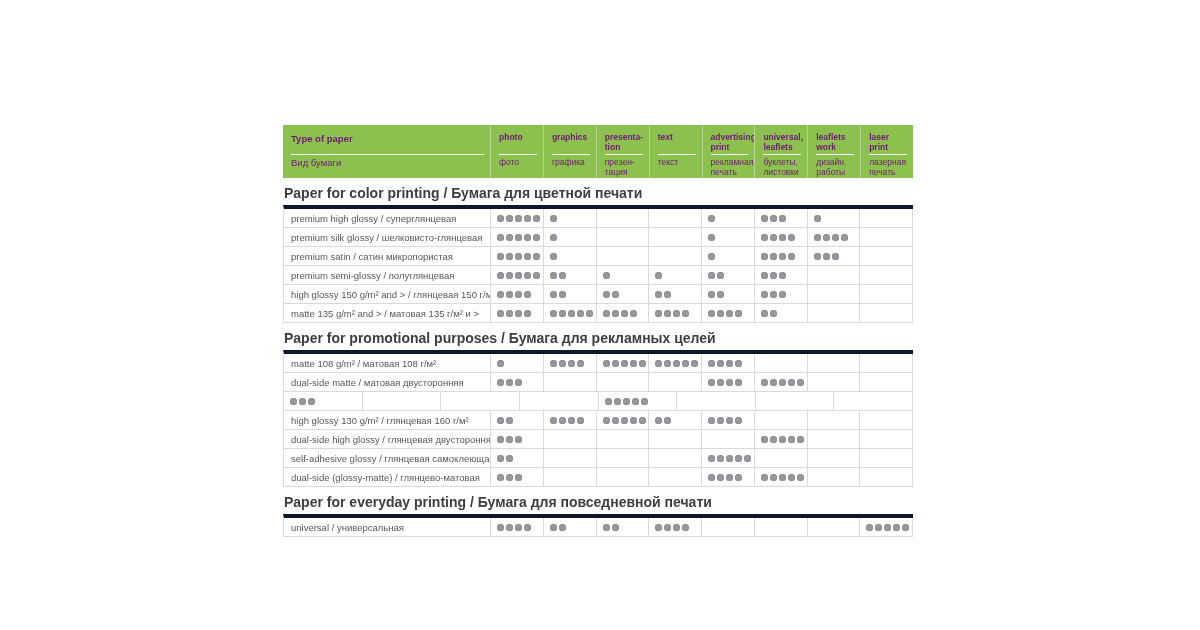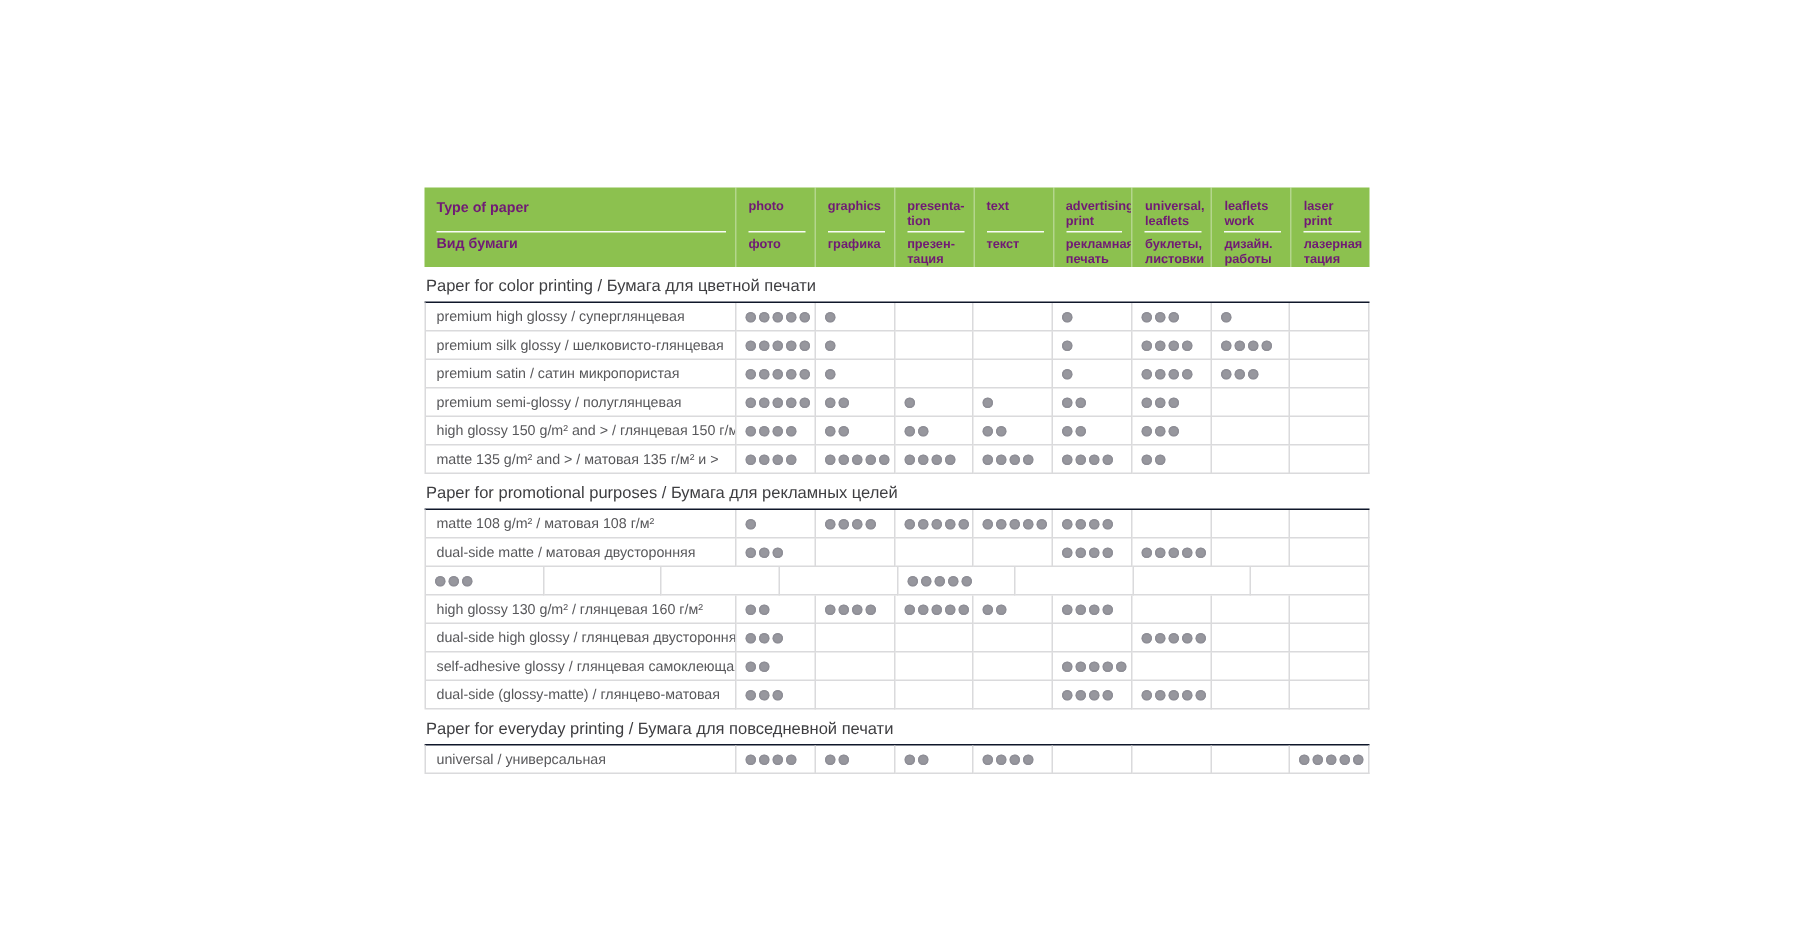--- a/index.html
+++ b/index.html
@@ -9,26 +9,26 @@
   .card{position:absolute;left:283px;top:125px;width:630px;}
 
   
   .thead{display:flex;background:#8CC14F;height:53px;box-sizing:border-box;}
   .th{box-sizing:border-box;padding:8px 6px 0 8px;color:#701a75;overflow:hidden;}
   .th.type-col{width:207px;flex:none;}
   .th.col{flex:1;border-left:1px solid rgba(255,255,255,0.35);}
   .th .en{height:21px;border-bottom:1px solid rgba(255,255,255,0.95);
           font-size:8.5px;font-weight:bold;line-height:9.5px;white-space:pre-line;}
   .th.type-col .en{font-size:9.5px;line-height:11px;}
-  .th .ru{padding-top:3px;font-size:8.5px;font-weight:bold;line-height:9.5px;white-space:pre-line;}
+  .th .ru{padding-top:3px;font-size:8.5px;font-weight:normal;line-height:9.5px;white-space:pre-line;}
   .th.type-col .ru{font-size:9.5px;}
 
   
-  .section-title{margin:7px 0 4px 1px;font-size:11px;font-weight:normal;color:#3E3E41;}
-  .rows{border-top:1px solid #0f172a;border-left:1px solid #DADADC;}
+  .section-title{margin:7px 0 4px 1px;font-size:14px;font-weight:bold;color:#3E3E41;}
+  .rows{border-top:4px solid #0f172a;border-left:1px solid #DADADC;}
   .tr{display:flex;}
   .td{box-sizing:border-box;height:19px;border-right:1px solid #DADADC;
       border-bottom:1px solid #DADADC;display:flex;align-items:center;}
   .td.label{width:207px;flex:none;padding-left:7px;font-size:9.5px;color:#58585B;
             white-space:nowrap;overflow:hidden;}
   .td.dots{flex:1;padding-left:6px;}
   .dot{width:7px;height:7px;border-radius:50%;background:#97979E;
        box-shadow:inset 0 0 0 1px #8E8E96;margin-right:2px;flex:none;}
 </style>
 </head>
@@ -74,21 +74,21 @@
       <div class="th col">
         <div class="en">leaflets
 work</div>
         <div class="ru">дизайн.
 работы</div>
       </div>
       <div class="th col">
         <div class="en">laser
 print</div>
         <div class="ru">лазерная
-тация</div>
+печать</div>
       </div>
     </div>
   <div id="sections">
 
   <div class="section-title">Paper for color printing / Бумага для цветной печати</div>
       <div class="rows">
         <div class="tr">
           <div class="td label">premium high glossy / суперглянцевая</div>
           <div class="td dots">
             <span class="dot"></span>

